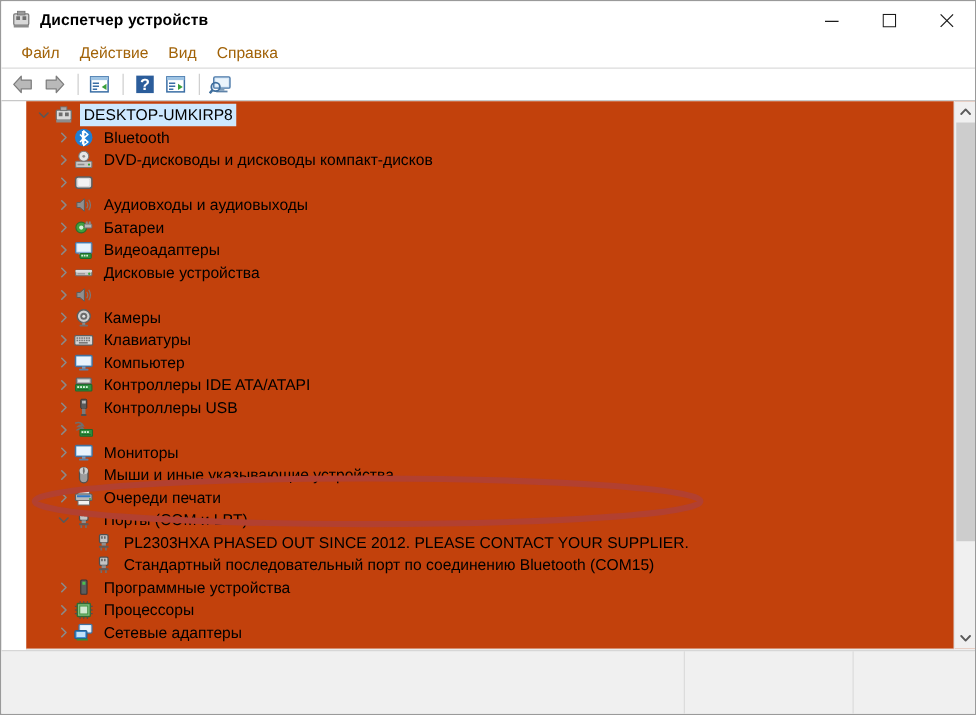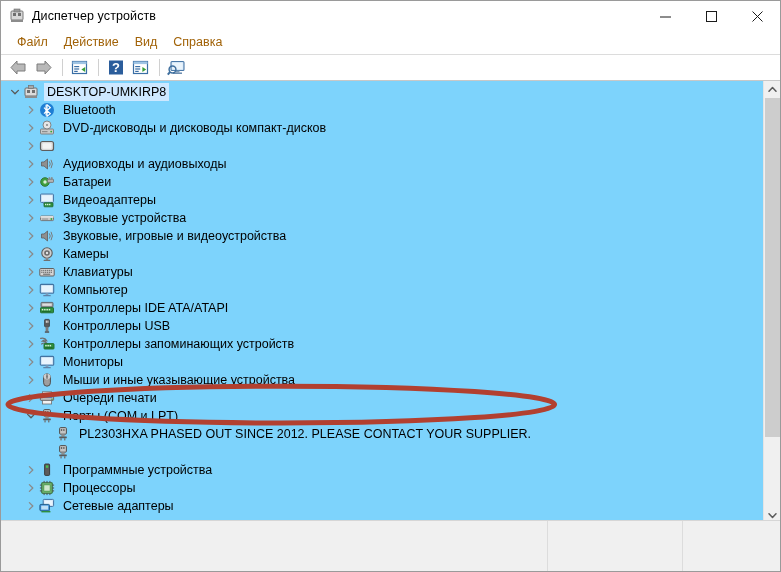--- a/index.html
+++ b/index.html
@@ -22,20 +22,21 @@
     background: #ffffff;
     overflow: hidden;
   }
   
   .titlebar {
     position: relative;
     height: 30px;
     background: #ffffff;
     display: flex;
     align-items: center;
+    font-weight: bold;
   }
   .title-icon {
     width: 16px;
     height: 16px;
     margin-left: 8px;
     margin-right: 7px;
     flex: 0 0 auto;
     position: relative;
   }
   .title-text {
@@ -98,23 +99,24 @@
   .tb-sep {
     width: 1px;
     height: 17px;
     background: #d0d0d0;
     margin: 0 5px;
   }
   
   .content {
     position: relative;
     height: 459px;
-    background: #7dd3fc;
+    background: #c2410c;
     box-sizing: border-box;
-    border-bottom: 2px solid #4d7c0f;
+    border-bottom: 7px solid #4d7c0f;
+    margin-left: 20px;
   }
   .tree {
     position: absolute;
     left: 0; top: 0;
     right: 17px;
     bottom: 14px;
     overflow: hidden;
     padding-top: 2px;
     box-sizing: border-box;
   }
@@ -432,36 +434,35 @@
             </svg>
           </span>
           <span class="ico">
             <svg width="16" height="16" viewBox="0 0 16 16">
               <rect x="1.5" y="6" width="13" height="4.6" rx="0.9" fill="#c9c9c9" stroke="#6f6f6f" stroke-width="0.9"></rect>
               <rect x="1.5" y="6" width="13" height="1.8" fill="#dedede"></rect>
               <circle cx="12.4" cy="9" r="0.95" fill="#39a839"></circle>
               <rect x="3" y="8.6" width="6" height="0.9" fill="#909090"></rect>
             </svg>
           </span>
-          <span class="lbl">Звуковые устройства</span>
+          <span class="lbl">Дисковые устройства</span>
         </div>
         <div class="row indent-1">
           <span class="twisty">
             <svg width="10" height="10" viewBox="0 0 10 10">
               <path d="M3.4 1.6 L6.8 5 L3.4 8.4" fill="none" stroke="#8a8a8a" stroke-width="1.3" stroke-linecap="round" stroke-linejoin="round"></path>
             </svg>
           </span>
           <span class="ico">
             <svg width="16" height="16" viewBox="0 0 16 16">
               <path d="M2.5 6 L5 6 L8.5 3 L8.5 13 L5 10 L2.5 10 Z" fill="#8f8f8f" stroke="#5d5d5d" stroke-width="0.8" stroke-linejoin="round"></path>
               <path d="M10.3 5.4 Q12.2 8 10.3 10.6" fill="none" stroke="#7a7a7a" stroke-width="1"></path>
               <path d="M12 3.8 Q14.7 8 12 12.2" fill="none" stroke="#7a7a7a" stroke-width="1"></path>
             </svg>
           </span>
-          <span class="lbl">Звуковые, игровые и видеоустройства</span>
         </div>
         <div class="row indent-1">
           <span class="twisty">
             <svg width="10" height="10" viewBox="0 0 10 10">
               <path d="M3.4 1.6 L6.8 5 L3.4 8.4" fill="none" stroke="#8a8a8a" stroke-width="1.3" stroke-linecap="round" stroke-linejoin="round"></path>
             </svg>
           </span>
           <span class="ico">
             <svg width="16" height="16" viewBox="0 0 16 16">
               <circle cx="8" cy="7" r="5.2" fill="#cfcfcf" stroke="#5d5d5d" stroke-width="1.1"></circle>
@@ -561,21 +562,20 @@
           <span class="ico">
             <svg width="16" height="16" viewBox="0 0 16 16">
               <path d="M1.6 2.4 Q6 1.2 7.6 4.6 Q5 3.6 3.4 5.2 Q6.6 5 7.8 7.2 Q4.6 6.6 2.6 8" fill="none" stroke="#6f6f6f" stroke-width="1.2" stroke-linecap="round"></path>
               <rect x="5" y="7.6" width="10" height="5.4" rx="0.7" fill="#2e8f3e" stroke="#1f6a2b" stroke-width="0.9"></rect>
               <rect x="6.2" y="8.9" width="1.5" height="1.5" fill="#d7efd7"></rect>
               <rect x="8.4" y="8.9" width="1.5" height="1.5" fill="#d7efd7"></rect>
               <rect x="10.6" y="8.9" width="1.5" height="1.5" fill="#d7efd7"></rect>
               <rect x="6.2" y="11.2" width="7.4" height="1" fill="#1f6a2b"></rect>
             </svg>
           </span>
-          <span class="lbl">Контроллеры запоминающих устройств</span>
         </div>
         <div class="row indent-1">
           <span class="twisty">
             <svg width="10" height="10" viewBox="0 0 10 10">
               <path d="M3.4 1.6 L6.8 5 L3.4 8.4" fill="none" stroke="#8a8a8a" stroke-width="1.3" stroke-linecap="round" stroke-linejoin="round"></path>
             </svg>
           </span>
           <span class="ico">
             <svg width="16" height="16" viewBox="0 0 16 16">
               <rect x="1.3" y="2.4" width="13.4" height="8.8" rx="1" fill="#bcd9f0" stroke="#4272a0" stroke-width="1.1"></rect>
@@ -657,20 +657,21 @@
             <svg width="16" height="16" viewBox="0 0 16 16">
               <rect x="4.6" y="1.6" width="6.8" height="6.6" rx="1" fill="#c4c4c4" stroke="#4f4f4f" stroke-width="1"></rect>
               <rect x="5.9" y="3" width="1.3" height="2" fill="#666666"></rect>
               <rect x="8.2" y="3" width="1.3" height="2" fill="#666666"></rect>
               <rect x="6.3" y="8.2" width="3.4" height="2.4" fill="#8f8f8f"></rect>
               <rect x="4.2" y="10.6" width="7.6" height="1.6" rx="0.5" fill="#5b5b5b"></rect>
               <rect x="5.4" y="12.2" width="1.3" height="2.2" fill="#6f6f6f"></rect>
               <rect x="9.1" y="12.2" width="1.3" height="2.2" fill="#6f6f6f"></rect>
             </svg>
           </span>
+          <span class="lbl">Стандартный последовательный порт по соединению Bluetooth (COM15)</span>
         </div>
         <div class="row indent-1">
           <span class="twisty">
             <svg width="10" height="10" viewBox="0 0 10 10">
               <path d="M3.4 1.6 L6.8 5 L3.4 8.4" fill="none" stroke="#8a8a8a" stroke-width="1.3" stroke-linecap="round" stroke-linejoin="round"></path>
             </svg>
           </span>
           <span class="ico">
             <svg width="16" height="16" viewBox="0 0 16 16">
               <rect x="5.6" y="2" width="5" height="11.4" rx="0.8" fill="#5c5c5c" stroke="#343434" stroke-width="0.9"></rect>

